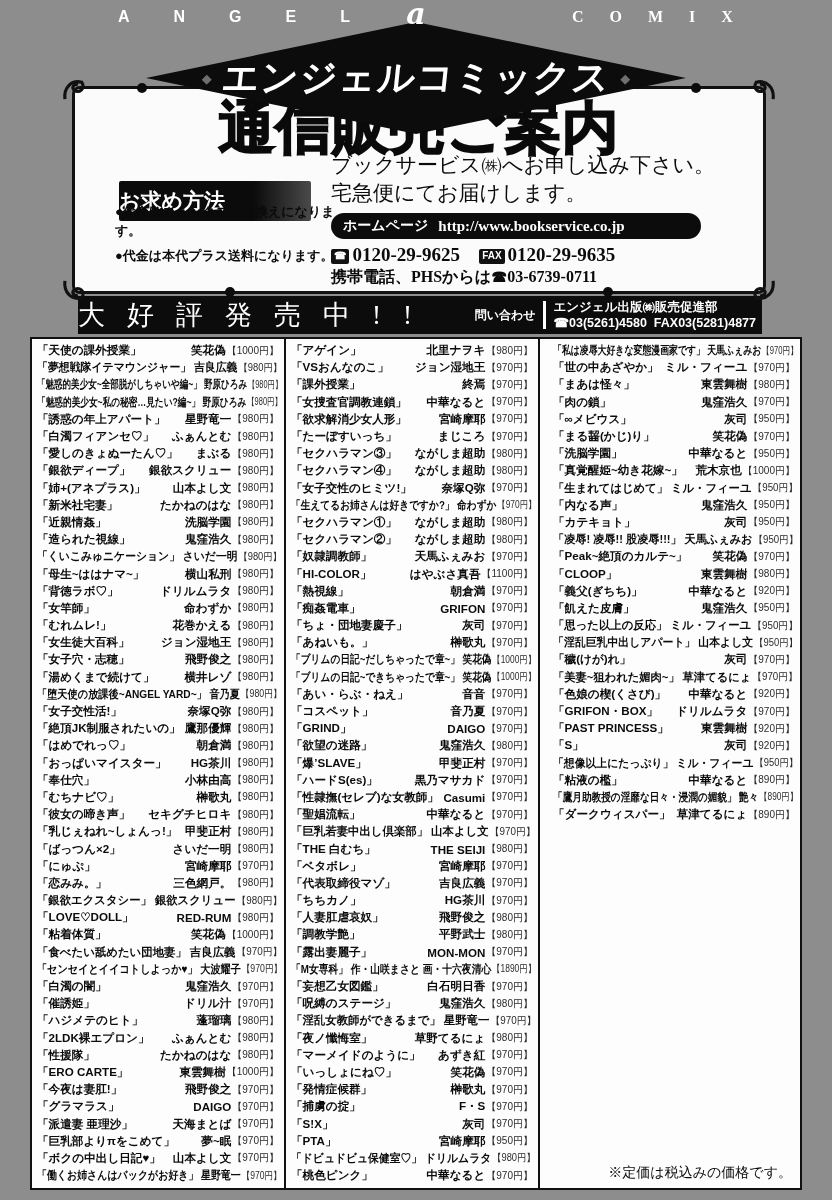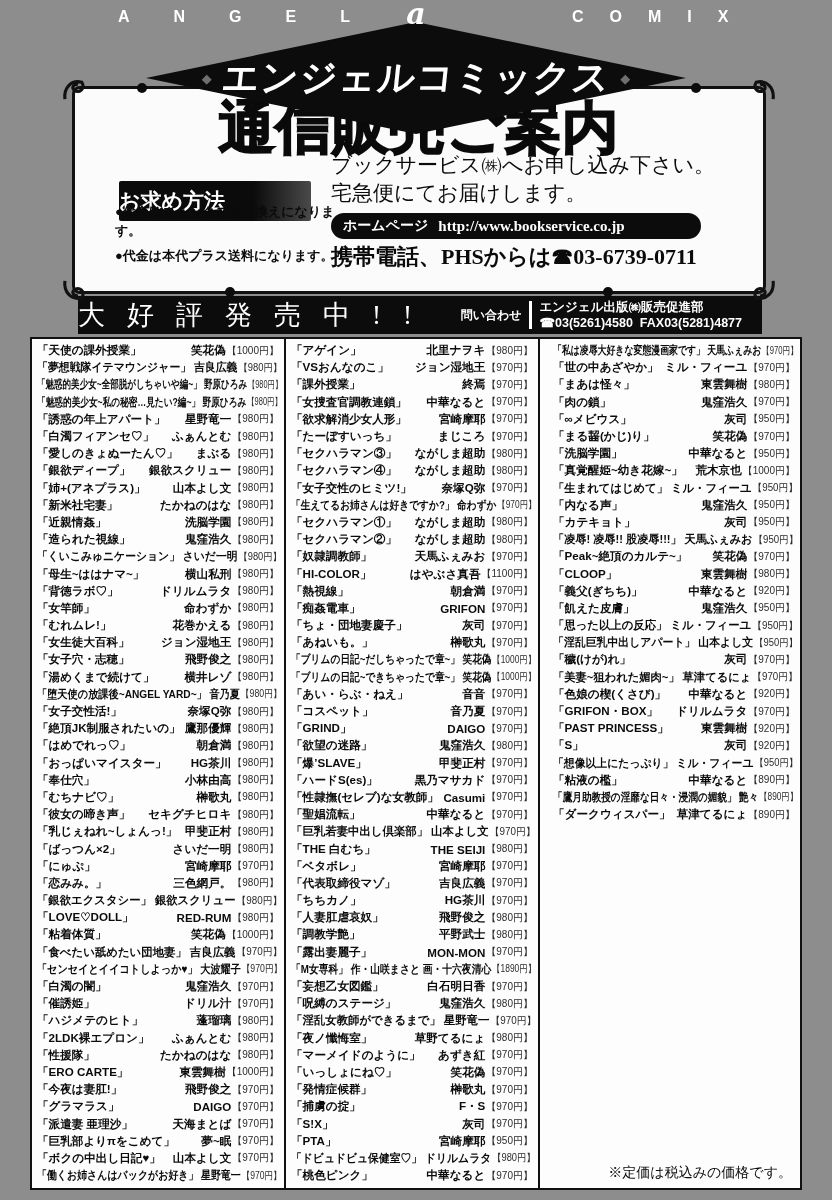--- a/index.html
+++ b/index.html
@@ -2,21 +2,21 @@
 <html><head>
 <meta charset="utf-8">
 <style>
   html,body{margin:0;padding:0;}
   body{width:832px;height:1200px;background:#8d8d8d;font-family:"Liberation Sans",sans-serif;position:relative;overflow:hidden;color:#0b0b0b;}
   .page{position:absolute;inset:0;}
 
   
   .brand{position:absolute;top:8px;color:#fff;font-weight:bold;font-size:16px;}
   .brand-left{left:118px;letter-spacing:44px;}
-  .brand-right{left:572px;letter-spacing:26px;}
+  .brand-right{left:572px;letter-spacing:26px;font-family:Liberation Serif, serif;}
 
   
   .logo{position:absolute;top:-4px;left:50%;transform:translateX(-50%);z-index:5;color:#fff;
         font-family:"DejaVu Serif",serif;font-style:italic;font-weight:bold;font-size:30px;}
 
   
   .diamond{position:absolute;left:146px;top:22px;width:540px;height:112px;background:#0c0c0c;
            clip-path:polygon(50% 0,100% 50%,50% 100%,0 50%);z-index:4;
            display:flex;align-items:center;justify-content:center;}
   .diamond .accent{color:#6f6f6f;font-size:13px;margin:0 10px;}
@@ -34,29 +34,29 @@
   .method-items{position:absolute;left:40px;top:114px;width:228px;font-size:13px;font-weight:700;line-height:1.45;}
   .method-items div{margin-bottom:6px;}
   .order-lines{position:absolute;left:256px;top:62px;font-size:21px;font-weight:400;line-height:1.35;white-space:nowrap;}
   .hp-pill{position:absolute;left:256px;top:124px;width:346px;height:26px;background:#0c0c0c;border-radius:13px;
            color:#fff;display:flex;align-items:center;padding:0 12px;gap:10px;white-space:nowrap;}
   .hp-pill .hp-label{font-size:14px;font-weight:700;}
   .hp-pill .hp-url{font-size:15px;font-weight:700;font-family:"Liberation Serif",serif;}
   .phones{position:absolute;left:256px;top:154px;font-family:"Liberation Serif",serif;font-weight:700;font-size:19px;line-height:1.25;white-space:nowrap;}
   .icon-box{display:inline-block;background:#111;color:#fff;font-size:10px;font-family:"Liberation Sans",sans-serif;
             padding:1px 3px;border-radius:2px;vertical-align:2px;margin-right:3px;}
-  .phones .row2{font-size:22px;}
+  .phones .row2{font-size:16px;}
 
   
   .sale-bar{position:absolute;left:78px;top:296px;width:684px;height:38px;background:#0c0c0c;
             display:flex;align-items:center;color:#fff;}
   .sale-text{font-family:"Liberation Serif",serif;font-size:27px;letter-spacing:22px;white-space:nowrap;}
   .inquiry-label{margin-left:auto;font-size:12px;font-weight:700;white-space:nowrap;}
   .inquiry-divider{width:3px;height:28px;background:#fff;margin:0 7px 0 8px;}
-  .inquiry-block{font-size:12.5px;font-weight:700;line-height:1.3;padding-right:20px;white-space:nowrap;}
+  .inquiry-block{font-size:12.5px;font-weight:700;line-height:1.3;padding-right:6px;white-space:nowrap;}
 
   
   .catalog{position:absolute;left:30px;top:337px;width:772px;height:853px;background:#fdfdfd;
            border:2px solid #111;display:flex;box-sizing:border-box;}
   .col{flex:1 1 0;min-width:0;padding:3px 5px 0 5px;border-right:2px solid #111;position:relative;}
   .col:last-child{border-right:none;margin-left:8px;}
   .entry{display:flex;align-items:center;height:17.2px;font-size:11.6px;white-space:nowrap;}
   .entry .t{font-weight:700;}
   .entry .fill{flex:1 1 0;min-width:3px;}
   .entry .a{font-weight:700;}
@@ -110,20 +110,25 @@
       <div>ブックサービス㈱へお申し込み下さい。</div>
       <div>宅急便にてお届けします。</div>
     </div>
 
     <div class="hp-pill">
       <span class="hp-label">ホームページ</span>
       <span class="hp-url">http://www.bookservice.co.jp</span>
     </div>
 
     <div class="phones">
+      <div>
+        <span class="icon-box">☎</span><span>0120-29-9625</span>
+        &nbsp;&nbsp;
+        <span class="icon-box">FAX</span><span>0120-29-9635</span>
+      </div>
       <div class="row2">
         <span>携帯電話、PHSからは</span><span>☎03-6739-0711</span>
       </div>
     </div>
   </div>
 
   <div class="sale-bar">
     <span class="sale-text">大好評発売中!!</span>
     <span class="inquiry-label">問い合わせ</span>
     <span class="inquiry-divider"></span>

